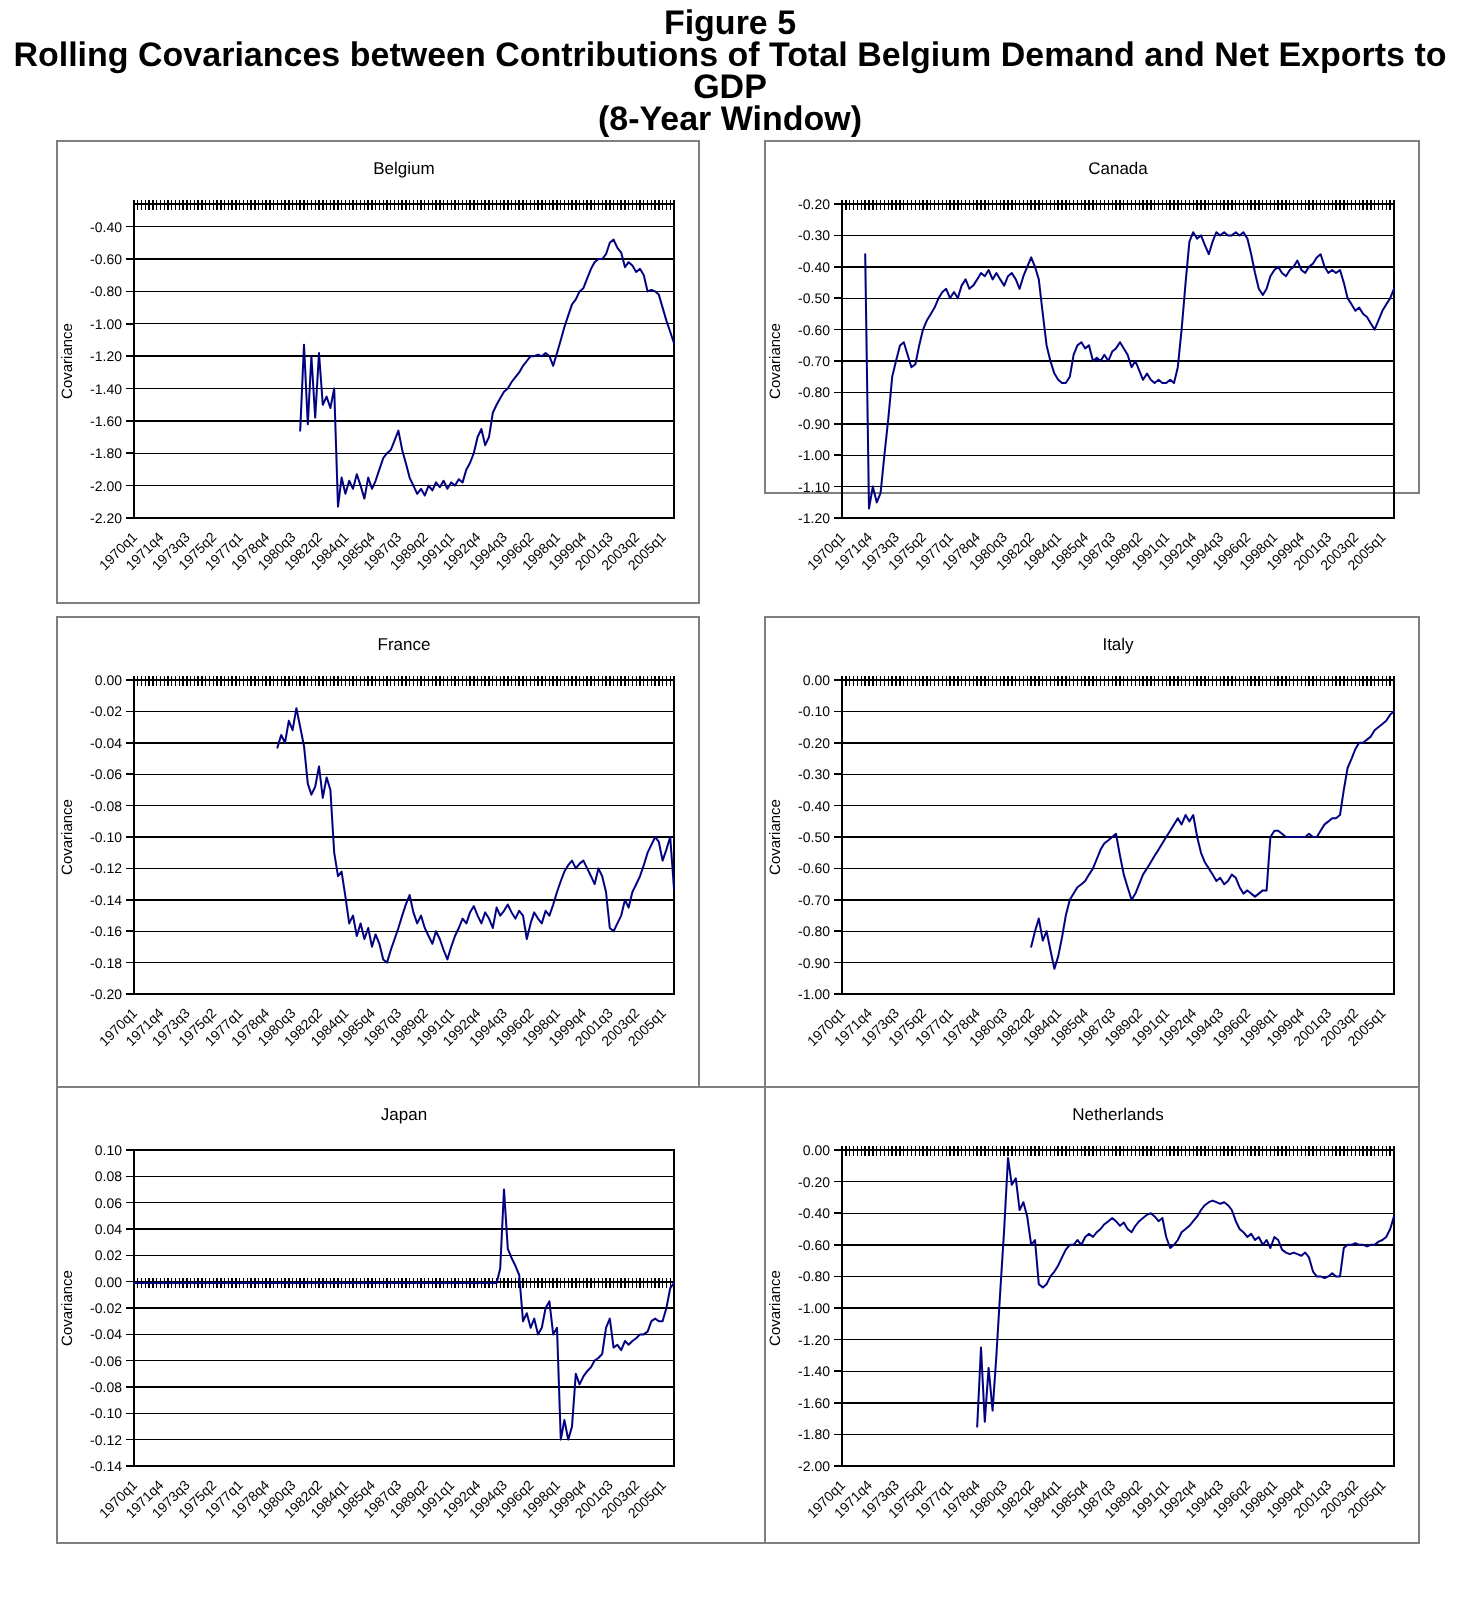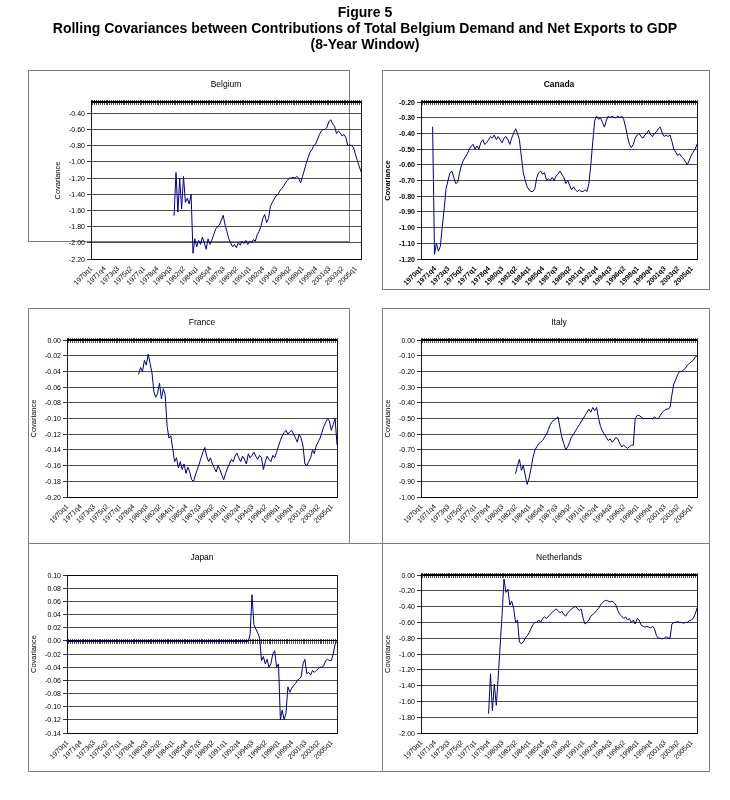--- a/index.html
+++ b/index.html
@@ -1,22 +1,22 @@
 <!DOCTYPE html>
 <html><head>
 <meta charset="utf-8">
 <style>
   html,body{margin:0;padding:0;background:#ffffff;}
   body{width:730px;height:800px;position:relative;font-family:"Liberation Sans",sans-serif;color:#000;}
-  .figure-header{position:absolute;top:4px;left:0;width:730px;text-align:center;font-weight:bold;font-size:14px;line-height:16px;}
+  .figure-header{position:absolute;top:4px;left:0;width:730px;text-align:center;font-weight:bold;font-size:17px;line-height:16px;}
   .chart-panel{position:absolute;background:#fff;border:1px solid #7f7f7f;box-sizing:border-box;}
   .chart-panel svg{display:block;}
   
-  #p0{left:28px;top:70px;width:322px;height:172px;padding-left:24px;}
-  #p1{left:382px;top:70px;width:328px;height:220px;font-weight:bold;}
+  #p0{left:28px;top:70px;width:322px;height:232px;}
+  #p1{left:382px;top:70px;width:328px;height:177px;}
   #p2{left:28px;top:308px;width:322px;height:280px;}
   #p3{left:382px;top:308px;width:328px;height:244px;}
   #p4{left:28px;top:543px;width:368px;height:229px;}
   #p5{left:382px;top:543px;width:328px;height:229px;}
 </style>
 </head>
 <body>
 
 <div class="figure-header">
   <div>Figure 5</div>

